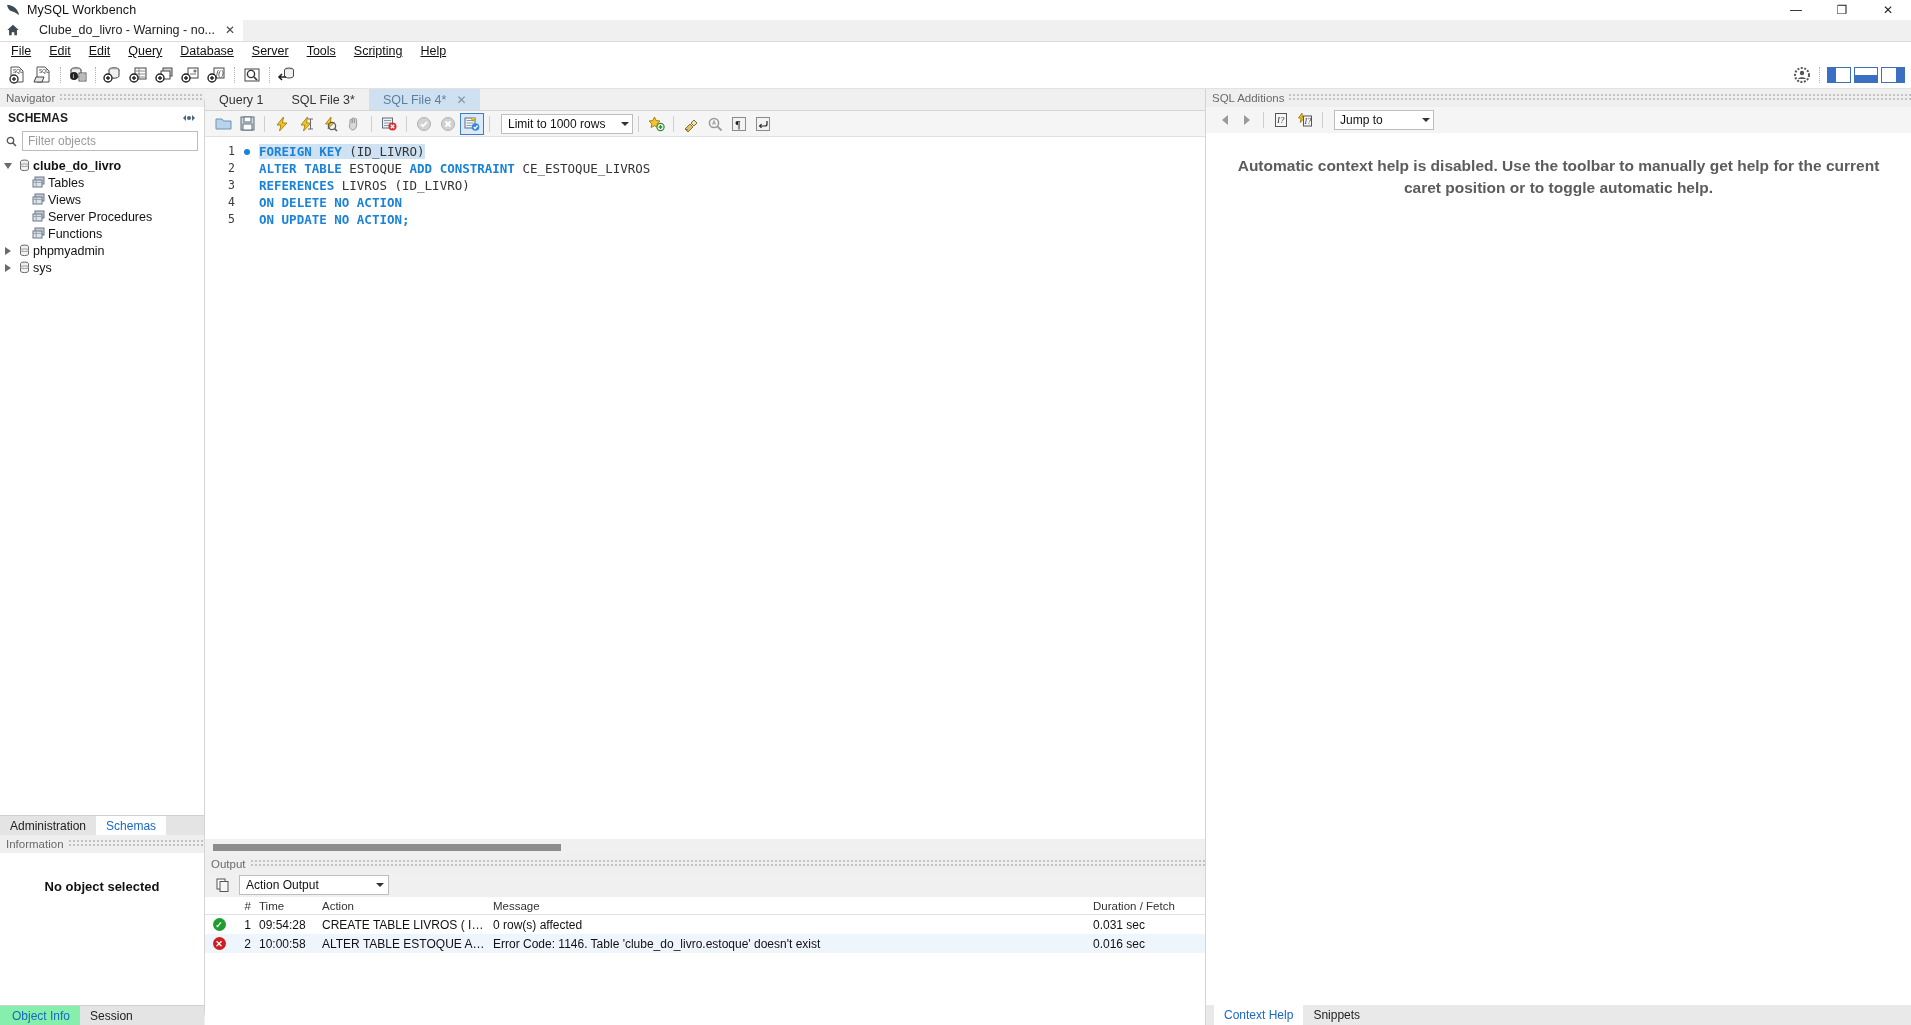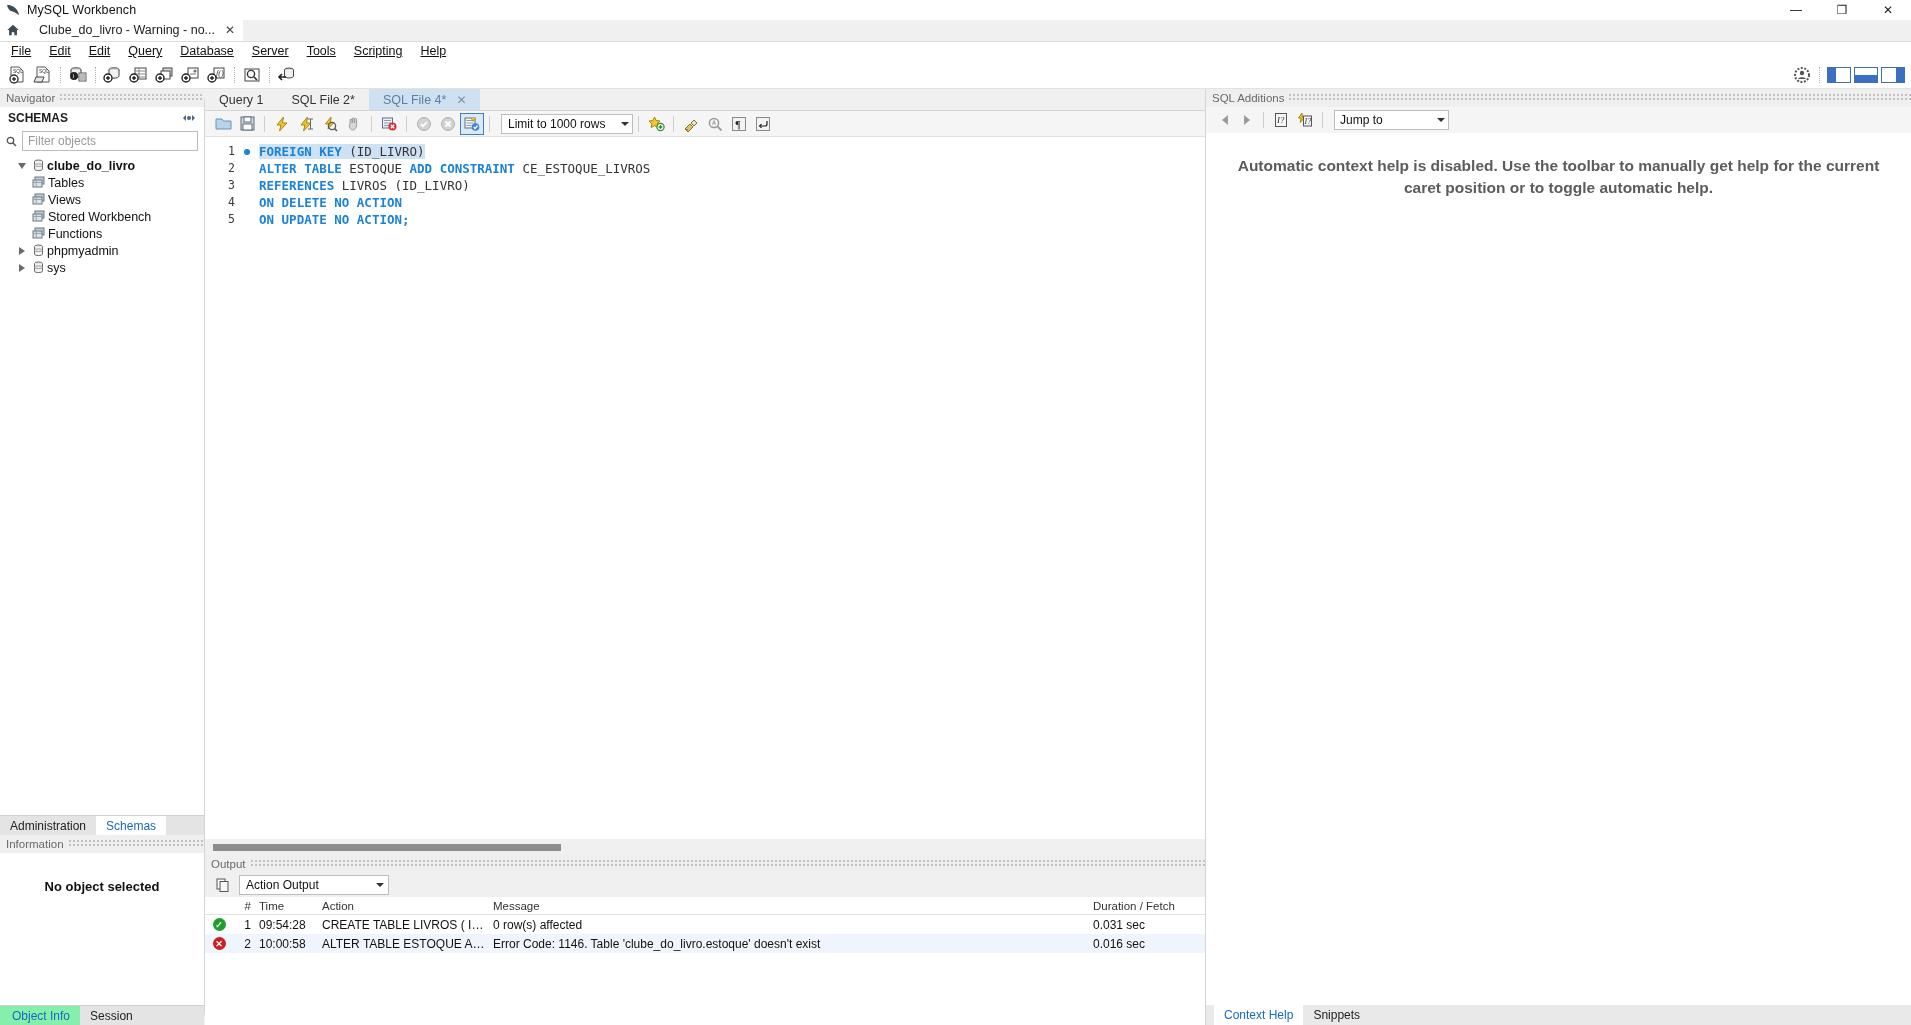--- a/index.html
+++ b/index.html
@@ -89,21 +89,21 @@
     flex: 1; height: 20px; border: 1px solid #bcbcbc; background: #fff;
     font-size: 12px; color:#9a9a9a; padding: 0 5px; line-height:18px;
     font-family: "Liberation Sans", sans-serif;
   }
   .tree { flex: 1 1 auto; background:#fff; overflow:hidden; padding-top:2px; }
   .tnode { height: 17px; display:flex; align-items:center; font-size:12.5px; color:#111; }
   .tw { width: 14px; display:flex; align-items:center; justify-content:center; }
   .arrow-right { width:0;height:0;border-left:6px solid #6a6a6a;border-top:4px solid transparent;border-bottom:4px solid transparent; }
   .arrow-down { width:0;height:0;border-top:6px solid #6a6a6a;border-left:4px solid transparent;border-right:4px solid transparent; }
   .ico { width: 18px; display:flex; align-items:center; justify-content:center; }
-  .tnode.lvl1 { padding-left: 15px; }
+  .tnode.lvl1 { padding-left: 1px; }
   .tnode.lvl2 { padding-left: 30px; }
   .tnode.bold span.lbl { font-weight: bold; }
 
   .side-tabs { height: 20px; display:flex; background:#e4e4e4; border-top:1px solid #d0d0d0; }
   .side-tabs .st { padding: 0 10px; height:20px; line-height:20px; font-size:12px; color:#222; background:#e4e4e4; }
   .side-tabs .st.active { background:#fff; color:#1968c4; }
 
   .infopanel { height: 190px; flex: 0 0 190px; background:#fff; display:flex; flex-direction:column; }
   .infopanel .content { flex:1; display:flex; align-items:flex-start; justify-content:center; padding-top:26px; }
   .infopanel .content b { font-size: 13px; font-weight: bold; color:#111; }
@@ -178,21 +178,21 @@
   .err-ico { width:13px;height:13px;border-radius:50%;background:#cc1f1f;color:#fff;font-size:9px;
              display:flex;align-items:center;justify-content:center;font-weight:bold; }
 
   
   .rightpane { width: 706px; flex: 0 0 706px; display:flex; flex-direction:column;
                background:#f0f0f0; border-left:1px solid #d4d4d4; }
   .rp-toolbar { height:26px; flex:0 0 26px; background:#f5f5f5; display:flex; align-items:center; padding-left:8px; }
   .rp-nav { width:22px;height:20px;display:flex;align-items:center;justify-content:center; }
   .tri-l { width:0;height:0;border-right:6px solid #9a9a9a;border-top:5px solid transparent;border-bottom:5px solid transparent; }
   .tri-r { width:0;height:0;border-left:6px solid #9a9a9a;border-top:5px solid transparent;border-bottom:5px solid transparent; }
-  .jumpbox { height:20px; width:115px; border:1px solid #bdbdbd; background:#fff; margin-left:6px;
+  .jumpbox { height:20px; width:100px; border:1px solid #bdbdbd; background:#fff; margin-left:6px;
              display:flex; align-items:center; justify-content:space-between; padding:0 3px 0 5px; font-size:12px; }
   .rp-body { flex:1 1 auto; background:#fff; padding: 22px 26px 0 26px; }
   .rp-msg { text-align:center; font-size:15.5px; font-weight:bold; color:#5c5c5c; line-height:1.45; }
   .rp-tabs { height:20px; flex:0 0 20px; background:#e9e9e9; display:flex; align-items:center; padding-left:8px; }
   .rp-tabs .st { padding:0 10px; height:20px; line-height:20px; font-size:12px; color:#222; }
   .rp-tabs .st.active { color:#1968c4; background:#fff; }
   svg { display:block; }
 </style>
 </head>
 <body>
@@ -412,21 +412,21 @@
         </div>
 
         <div class="tnode lvl2">
           <span class="ico">
             <svg width="14" height="13" viewBox="0 0 14 13">
                 <rect x="3" y="1" width="9" height="7" fill="#c6cdd6" stroke="#6a7684"></rect>
                 <rect x="1" y="4" width="9" height="7" fill="#dfe4ea" stroke="#6a7684"></rect>
                 <path d="M1 6.4h9M4.2 4v7" stroke="#94a0ad"></path>
               </svg>
           </span>
-          <span class="lbl">Stored Workbench</span>
+          <span class="lbl">Server Procedures</span>
         </div>
 
         <div class="tnode lvl2">
           <span class="ico">
             <svg width="14" height="13" viewBox="0 0 14 13">
                 <rect x="3" y="1" width="9" height="7" fill="#c6cdd6" stroke="#6a7684"></rect>
                 <rect x="1" y="4" width="9" height="7" fill="#dfe4ea" stroke="#6a7684"></rect>
                 <path d="M1 6.4h9M4.2 4v7" stroke="#94a0ad"></path>
               </svg>
           </span>
@@ -482,21 +482,21 @@
       </div>
     </div>
 
     <div class="center">
 
       <div class="qtabs">
         <div class="qtab">
           <span>Query 1</span>
         </div>
         <div class="qtab">
-          <span>SQL File 2*</span>
+          <span>SQL File 3*</span>
         </div>
         <div class="qtab sel">
           <span>SQL File 4*</span>
           <span class="x">✕</span>
         </div>
       </div>
 
       <div class="editor-wrap">
         <div class="edtoolbar">
           <div class="ebtn">

